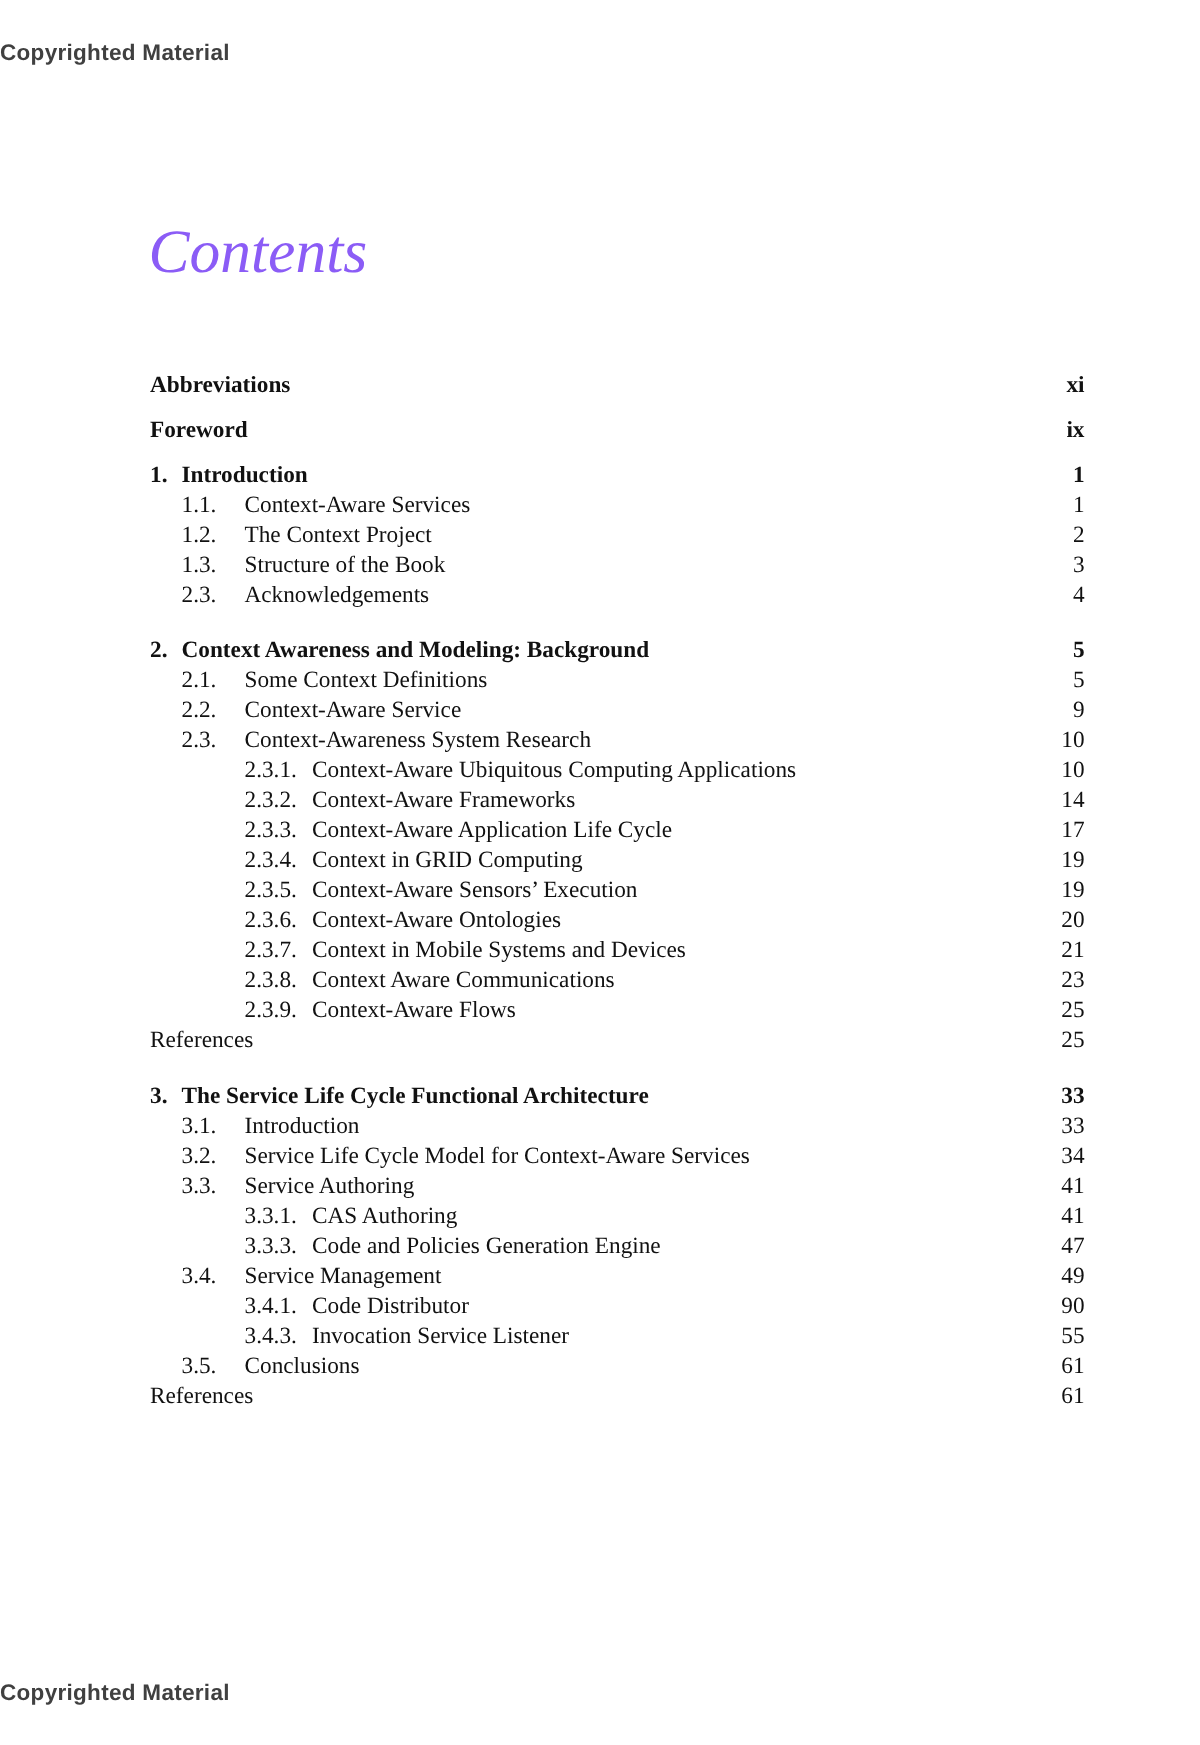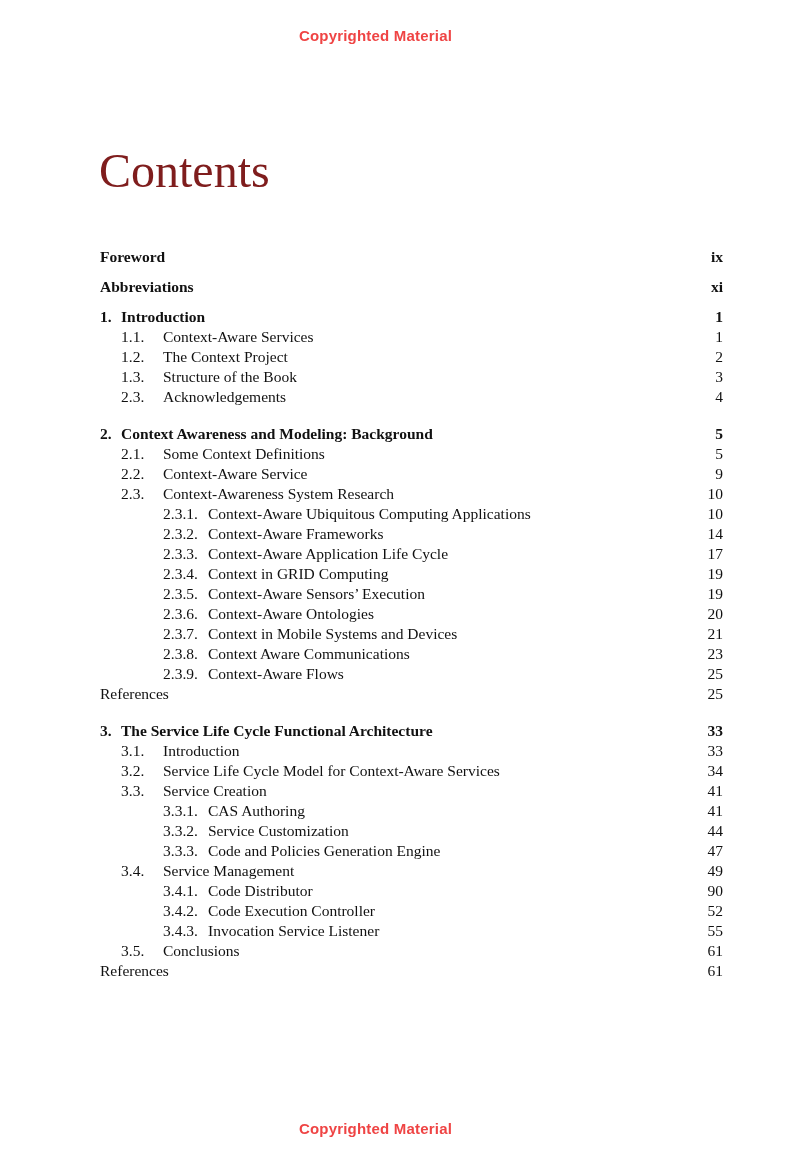--- a/index.html
+++ b/index.html
@@ -1,29 +1,29 @@
 <!DOCTYPE html>
 <html><head>
   <meta charset="utf-8">
   <style>
     * { margin: 0; padding: 0; box-sizing: border-box; }
     html, body { width: 800px; height: 1163px; background: #ffffff; overflow: hidden; }
     body { position: relative; font-family: "Liberation Serif", "DejaVu Serif", serif; color: #111111; }
 
     .watermark {
-      position: absolute; left: 0; width: 751px; text-align: center;
+      position: absolute; left: 0; width: 751px; text-align: left;
       font-family: "Liberation Sans", "DejaVu Sans", sans-serif;
-      font-weight: bold; font-size: 15px; color: #ef4444; letter-spacing: 0.2px;
+      font-weight: bold; font-size: 15px; color: #404040; letter-spacing: 0.2px;
     }
     .watermark.top { top: 27px; }
     .watermark.bottom { top: 1120px; }
 
     .page-title {
       position: absolute; left: 99px; top: 143px;
-      font-size: 48px; font-weight: normal; color: #7f1d1d;
+      font-size: 41px; font-weight: normal; color: #8b5cf6; font-style: italic;
     }
 
     .toc { position: absolute; left: 100px; top: 247px; width: 623px; }
 
     .row {
       position: relative; height: 20px; line-height: 20px; font-size: 15.5px;
       white-space: nowrap;
     }
     .row .page { position: absolute; right: 0; top: 0; }
 
@@ -45,26 +45,26 @@
 </head>
 <body>
 
 <div class="watermark top">Copyrighted Material</div>
 
 <h1 class="page-title">Contents</h1>
 
 <div class="toc">
 
   <div class="row front gap">
+    <span>Abbreviations</span>
+    <span class="page">xi</span>
+  </div>
+  <div class="row front gap">
     <span>Foreword</span>
     <span class="page">ix</span>
-  </div>
-  <div class="row front gap">
-    <span>Abbreviations</span>
-    <span class="page">xi</span>
   </div>
 
   <div class="row chapter">
     <span class="num">1.</span><span>Introduction</span>
     <span class="page">1</span>
   </div>
   <div class="row sec">
     <span class="num">1.1.</span><span>Context-Aware Services</span>
     <span class="page">1</span>
   </div>
@@ -148,46 +148,38 @@
   </div>
   <div class="row sec">
     <span class="num">3.1.</span><span>Introduction</span>
     <span class="page">33</span>
   </div>
   <div class="row sec">
     <span class="num">3.2.</span><span>Service Life Cycle Model for Context-Aware Services</span>
     <span class="page">34</span>
   </div>
   <div class="row sec">
-    <span class="num">3.3.</span><span>Service Creation</span>
+    <span class="num">3.3.</span><span>Service Authoring</span>
     <span class="page">41</span>
   </div>
   <div class="row subsec">
     <span class="num">3.3.1.</span><span>CAS Authoring</span>
     <span class="page">41</span>
-  </div>
-  <div class="row subsec">
-    <span class="num">3.3.2.</span><span>Service Customization</span>
-    <span class="page">44</span>
   </div>
   <div class="row subsec">
     <span class="num">3.3.3.</span><span>Code and Policies Generation Engine</span>
     <span class="page">47</span>
   </div>
   <div class="row sec">
     <span class="num">3.4.</span><span>Service Management</span>
     <span class="page">49</span>
   </div>
   <div class="row subsec">
     <span class="num">3.4.1.</span><span>Code Distributor</span>
     <span class="page">90</span>
-  </div>
-  <div class="row subsec">
-    <span class="num">3.4.2.</span><span>Code Execution Controller</span>
-    <span class="page">52</span>
   </div>
   <div class="row subsec">
     <span class="num">3.4.3.</span><span>Invocation Service Listener</span>
     <span class="page">55</span>
   </div>
   <div class="row sec">
     <span class="num">3.5.</span><span>Conclusions</span>
     <span class="page">61</span>
   </div>
   <div class="row refs">

